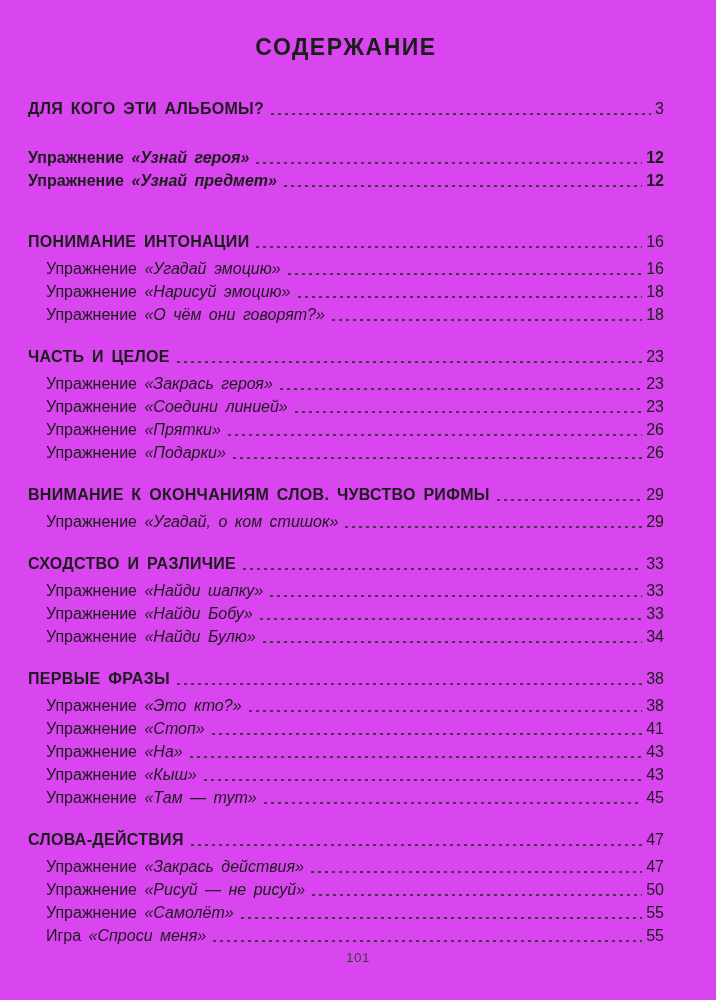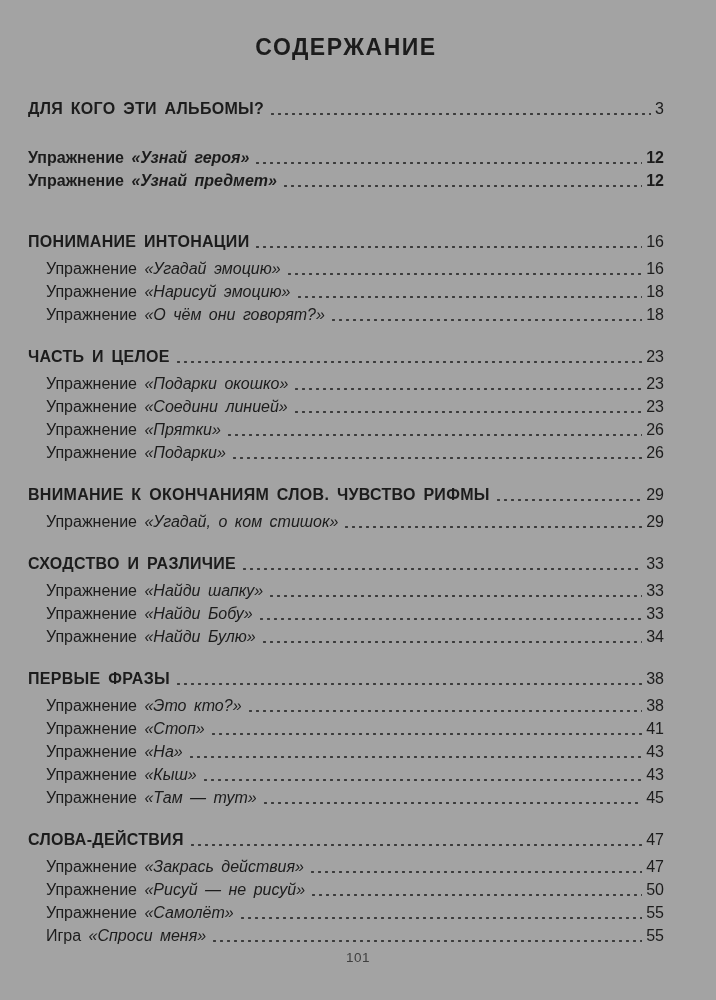--- a/index.html
+++ b/index.html
@@ -1,21 +1,21 @@
 <!DOCTYPE html>
 <html><head>
 <meta charset="utf-8">
 <style>
   * { margin: 0; padding: 0; box-sizing: border-box; }
   html, body { background: #d9d9d9; }
   .sheet {
     width: 716px;
     height: 1000px;
     margin: 0 auto;
-    background: #a3a3a3;
+    background: #d946ef;
     position: relative;
     font-family: "Liberation Sans", sans-serif;
     color: #1c1c1c;
     padding: 34px 52px 0 28px;
     overflow: hidden;
   }
   .doc-title {
     text-align: center;
     font-size: 23px;
     font-weight: 700;
@@ -118,21 +118,21 @@
         </div>
       </div>
       <div class="toc-section">
         <div class="toc-row heading">
           <span class="label">ЧАСТЬ И ЦЕЛОЕ</span>
           <span class="leader"></span>
           <span class="pnum">23</span>
         </div>
         <div class="toc-items ind-1">
           <div class="toc-row item">
-            <span class="label"><span class="prefix">Упражнение </span><span class="etitle">«Подарки окошко»</span></span>
+            <span class="label"><span class="prefix">Упражнение </span><span class="etitle">«Закрась героя»</span></span>
             <span class="leader"></span>
             <span class="pnum">23</span>
           </div>
           <div class="toc-row item">
             <span class="label"><span class="prefix">Упражнение </span><span class="etitle">«Соедини линией»</span></span>
             <span class="leader"></span>
             <span class="pnum">23</span>
           </div>
           <div class="toc-row item">
             <span class="label"><span class="prefix">Упражнение </span><span class="etitle">«Прятки»</span></span>

